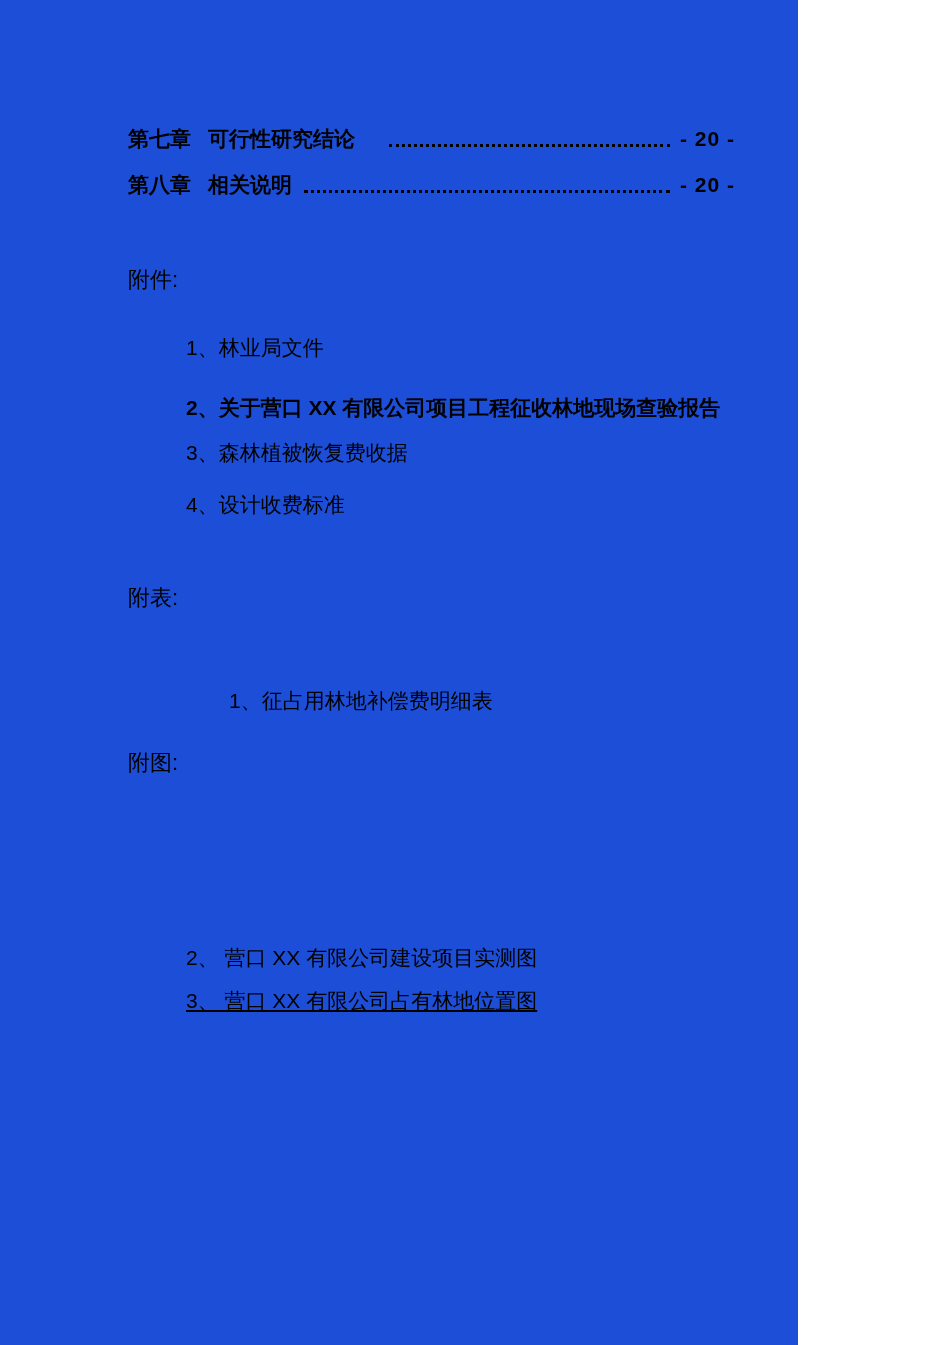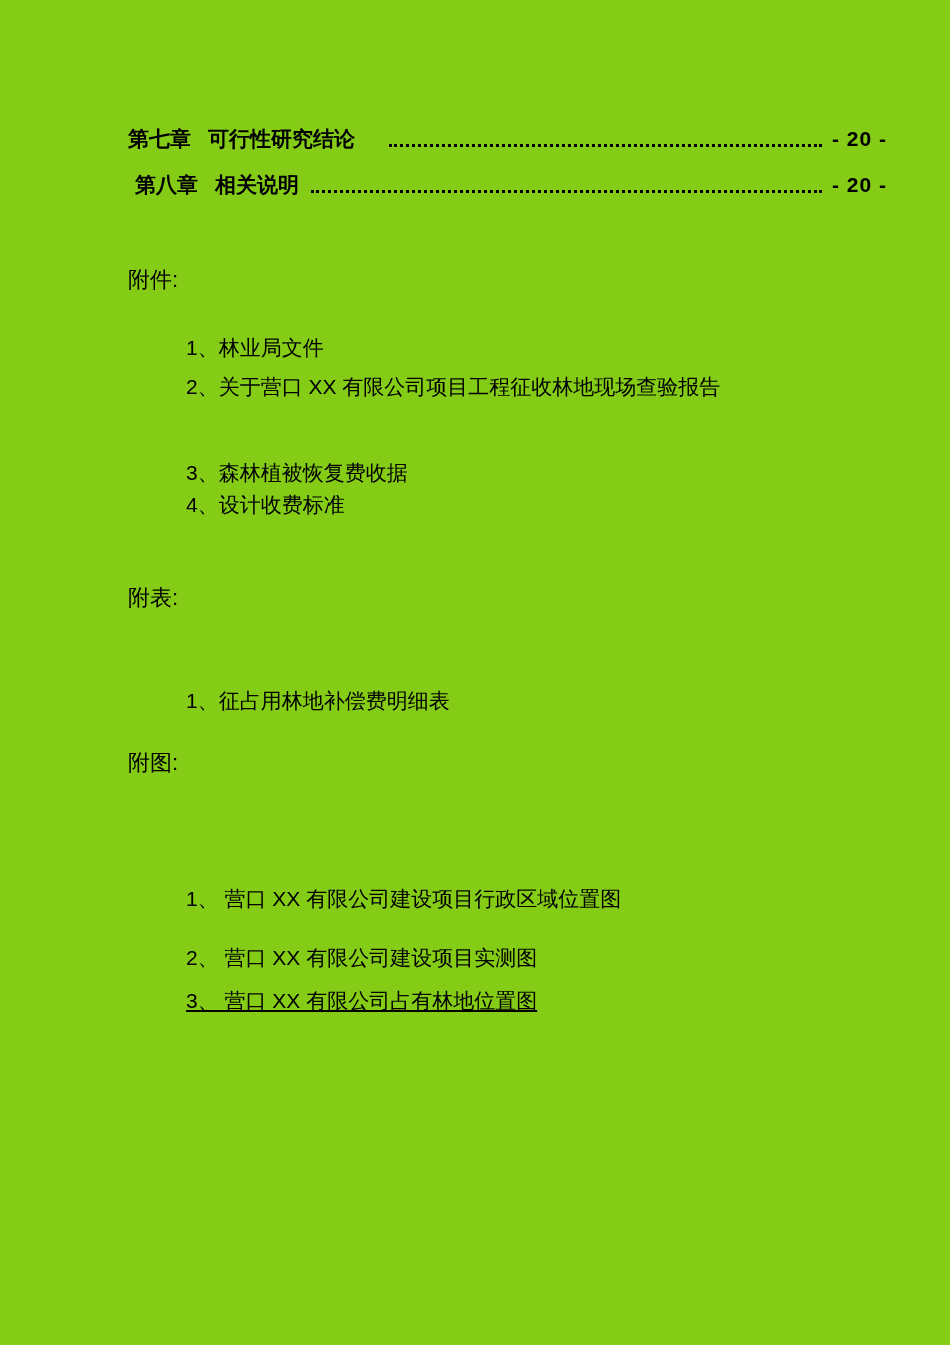--- a/index.html
+++ b/index.html
@@ -4,22 +4,22 @@
 <style>
   html, body { margin: 0; padding: 0; }
   body {
     width: 950px; height: 1345px;
     background: #ffffff;
     color: #000000;
     font-family: "Liberation Sans", sans-serif;
   }
   .page {
     position: relative;
-    width: 950px; height: 1345px;
-    background: #84cc16;
+    width: 798px; height: 1345px;
+    background: #1d4ed8;
     overflow: hidden;
   }
   .toc-row {
     position: absolute;
     left: 128px; right: 63px;
     display: flex;
     align-items: baseline;
     font-size: 21px;
     line-height: 30px;
     font-weight: 700;
@@ -54,34 +54,33 @@
 
 <div class="page">
 
   <div class="toc-row" style="top:124px;">
     <span class="chapter">第七章</span>
     <span class="title">可行性研究结论</span>
     <span class="toc-dots wide-gap"></span>
     <span class="toc-page">- 20 -</span>
   </div>
 
-  <div class="toc-row" style="top:170px;margin-left:7px;">
+  <div class="toc-row" style="top:170px;">
     <span class="chapter">第八章</span>
     <span class="title">相关说明</span>
     <span class="toc-dots"></span>
     <span class="toc-page">- 20 -</span>
   </div>
 
   <div class="heading" style="top:257px;margin-top:8px;">附件:</div>
   <div class="item" style="top:333px;">1、林业局文件</div>
-  <div class="item" style="top:372px;">2、关于营口 XX 有限公司项目工程征收林地现场查验报告</div>
-  <div class="item" style="top:438px;margin-top:20px;">3、森林植被恢复费收据</div>
+  <div class="item" style="top:393px;font-weight:bold;">2、关于营口 XX 有限公司项目工程征收林地现场查验报告</div>
+  <div class="item" style="top:438px;">3、森林植被恢复费收据</div>
   <div class="item" style="top:490px;">4、设计收费标准</div>
 
   <div class="heading" style="top:583px;">附表:</div>
-  <div class="item" style="top:686px;">1、征占用林地补偿费明细表</div>
+  <div class="item" style="top:686px;margin-left:43px;">1、征占用林地补偿费明细表</div>
 
   <div class="heading" style="top:748px;">附图:</div>
-  <div class="item" style="top:884px;">1、 营口 XX 有限公司建设项目行政区域位置图</div>
   <div class="item" style="top:935px;margin-top:8px;">2、 营口 XX 有限公司建设项目实测图</div>
   <div class="item" style="top:986px;text-decoration:underline;">3、 营口 XX 有限公司占有林地位置图</div>
 
 </div>
 
 </body></html>

